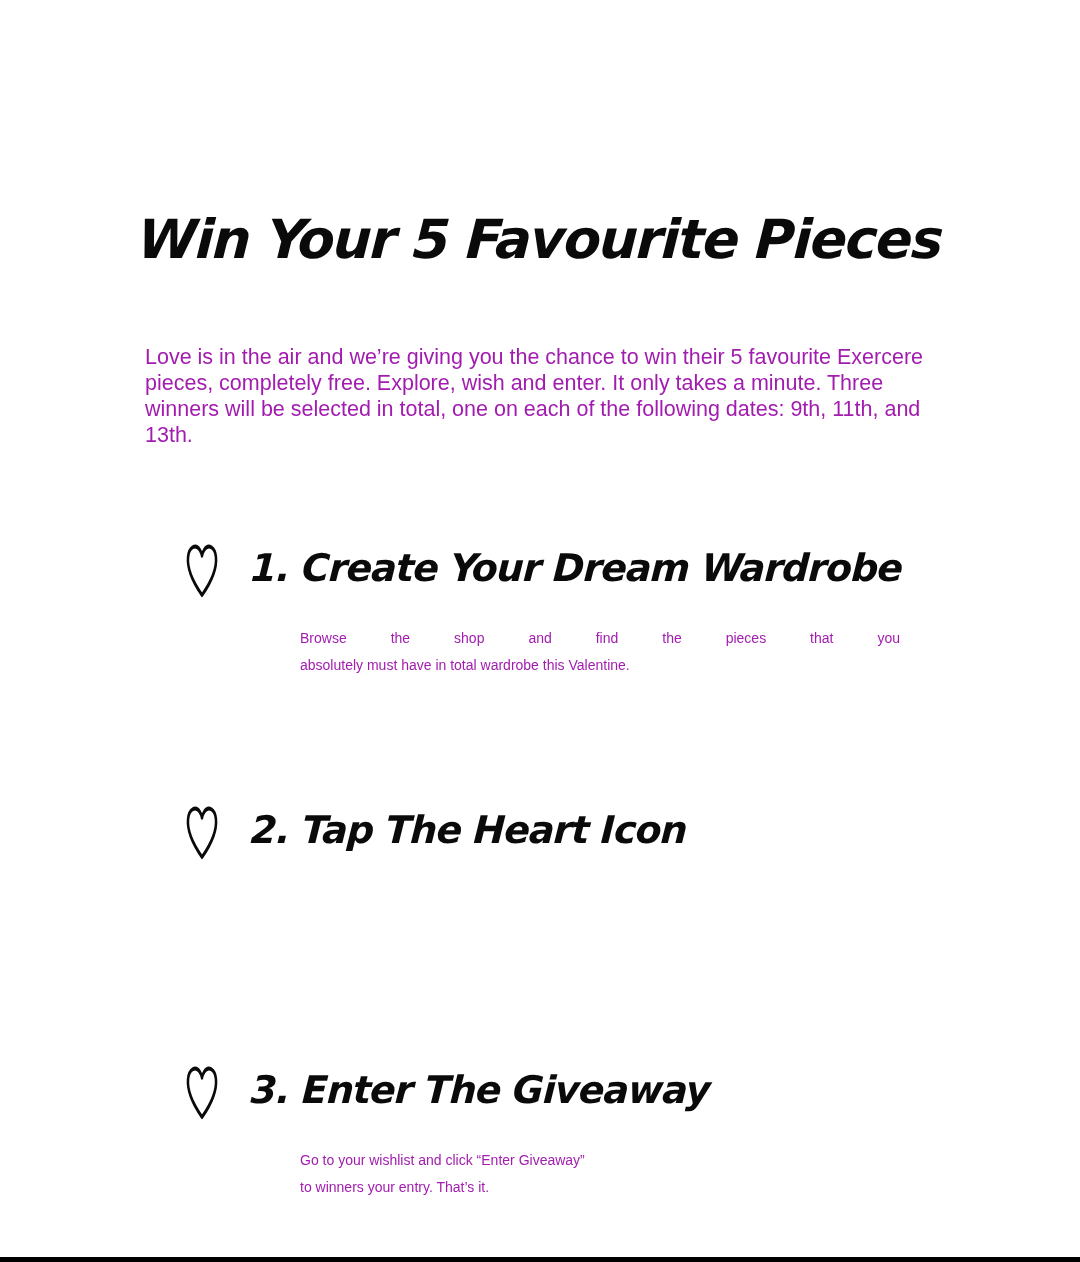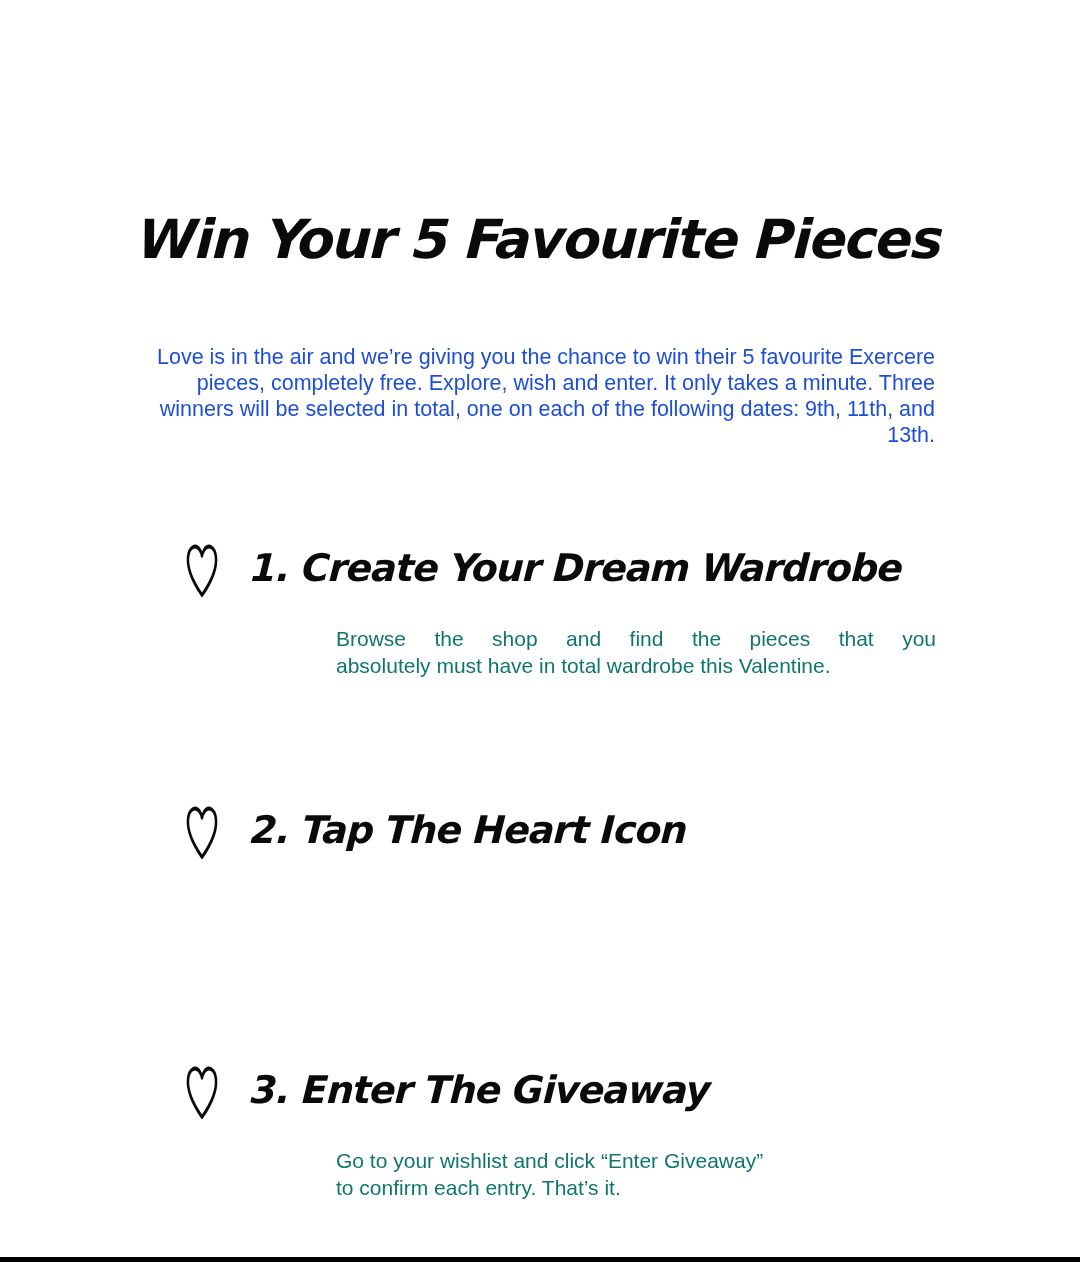--- a/index.html
+++ b/index.html
@@ -26,24 +26,24 @@
     font-size: 54px;
     letter-spacing: -1.5px;
     white-space: nowrap;
     transform: skewX(-3deg);
   }
   .intro {
     position: absolute;
     top: 344px;
     left: 145px;
     width: 790px;
-    text-align: right;
+    text-align: left;
     font-size: 21.5px;
     line-height: 26px;
-    color: #1d4ed8;
+    color: #a21caf;
   }
   .step { position: absolute; left: 0; width: 1080px; }
   .step-1 { top: 528px; }
   .step-2 { top: 790px; }
   .step-3 { top: 1050px; }
   .step-heading-row {
     position: absolute;
     left: 183px;
     top: 0;
     display: flex;
@@ -59,24 +59,23 @@
     font-size: 38px;
     letter-spacing: -1px;
     white-space: nowrap;
     transform: skewX(-3deg);
   }
   .step-body {
     position: absolute;
     left: 300px;
     top: 97px;
     width: 600px;
-    font-size: 21px;
+    font-size: 14px;
     line-height: 27px;
-    color: #0f766e;
-    margin-left: 36px;
+    color: #a21caf;
   }
   .body-line { display: block; text-align: left; }
   .body-line.stretch {
     text-align: justify;
     text-align-last: justify;
   }
   .bottom-bar {
     position: absolute;
     left: 0;
     bottom: 0;
@@ -120,19 +119,19 @@
 
   <section class="step step-3">
     <div class="step-heading-row">
       <svg class="heart-icon" width="38" height="64" viewBox="0 0 24 26" preserveAspectRatio="none">
         <path d="M12 24 C 5.5 18 2.5 13 3.2 8.5 C 3.8 4.5 8 3 10.5 5.5 C 11.3 6.3 11.8 7.2 12 8 C 12.2 7.2 12.7 6.3 13.5 5.5 C 16 3 20.2 4.5 20.8 8.5 C 21.5 13 18.5 18 12 24 Z" fill="none" stroke="#0a0a0a" stroke-width="1.6" stroke-linecap="round" stroke-linejoin="round"></path>
       </svg>
       <h2 class="step-heading">3. Enter The Giveaway</h2>
     </div>
     <div class="step-body">
       <span class="body-line">Go to your wishlist and click “Enter Giveaway”</span>
-      <span class="body-line">to confirm each entry. That’s it.</span>
+      <span class="body-line">to winners your entry. That’s it.</span>
     </div>
   </section>
 
   <div class="bottom-bar"></div>
 
 </div>
 
 </body></html>

